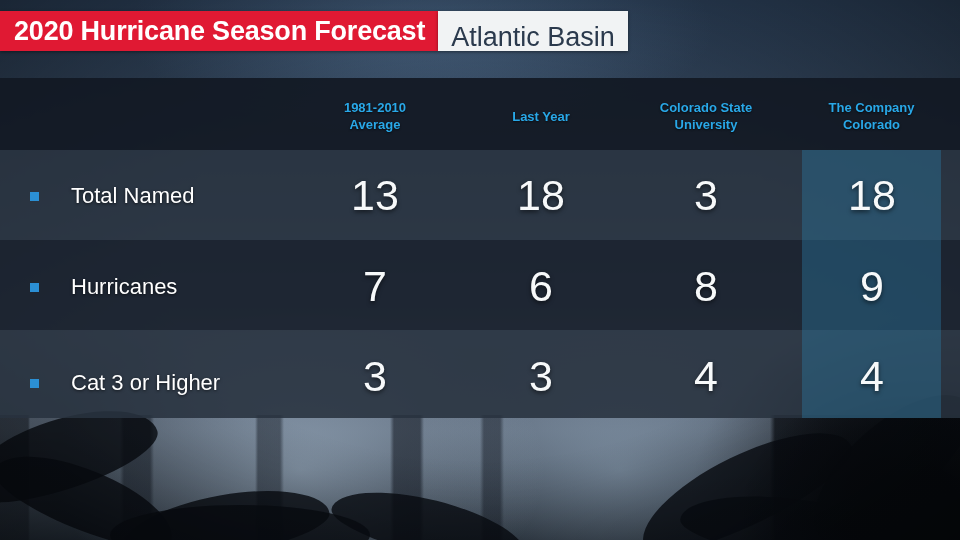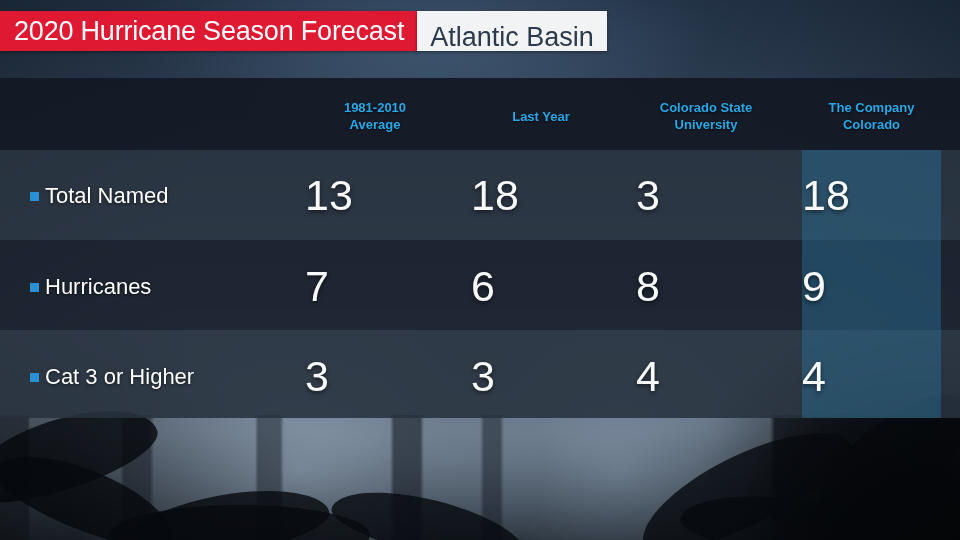--- a/index.html
+++ b/index.html
@@ -80,21 +80,21 @@
   #title-red {
     background: #e01933;
     display: flex;
     align-items: center;
     padding: 0 13px 0 14px;
     box-shadow: 0 1px 3px rgba(0,0,0,0.45);
   }
   #title-red .txt {
     color: #ffffff;
     font-size: 27px;
-    font-weight: normal;
+    font-weight: bold;
     letter-spacing: -0.2px;
     white-space: nowrap;
     line-height: 1;
   }
   #title-white {
     background: #f1f3f4;
     display: flex;
     align-items: flex-end;
     padding: 0 13px 0 13px;
     box-shadow: 0 1px 3px rgba(0,0,0,0.45);
@@ -160,32 +160,32 @@
     text-shadow: 0 1px 2px rgba(0,0,0,0.6);
   }
 
   
   .val {
     position: absolute;
     width: 140px;
     color: #f7f9fa;
     font-size: 43px;
     font-weight: normal;
-    text-align: left;
+    text-align: center;
     line-height: 1;
     text-shadow: 0 2px 4px rgba(0,0,0,0.55);
   }
 
   
   .row-label {
     position: absolute;
     left: 30px;
     display: flex;
     align-items: center;
-    gap: 6px;
+    gap: 32px;
   }
   .bullet {
     width: 9px;
     height: 9px;
     background: #2b8fd4;
     flex: 0 0 auto;
   }
   .row-label .lbl {
     color: #ffffff;
     font-size: 22px;
@@ -260,21 +260,21 @@
 
     <div class="row-label" style="top:196px;justify-content:center;">
       <span class="bullet"></span>
       <span class="lbl">Hurricanes</span>
     </div>
     <div class="val" style="left:305px; top:187px;">7</div>
     <div class="val" style="left:471px; top:187px;">6</div>
     <div class="val" style="left:636px; top:187px;">8</div>
     <div class="val" style="left:802px; top:187px;">9</div>
 
-    <div class="row-label" style="top:286px;">
+    <div class="row-label" style="top:292px;">
       <span class="bullet"></span>
       <span class="lbl">Cat 3 or Higher</span>
     </div>
     <div class="val" style="left:305px; top:277px;">3</div>
     <div class="val" style="left:471px; top:277px;">3</div>
     <div class="val" style="left:636px; top:277px;">4</div>
     <div class="val" style="left:802px; top:277px;">4</div>
 
   </div>
 </div>

